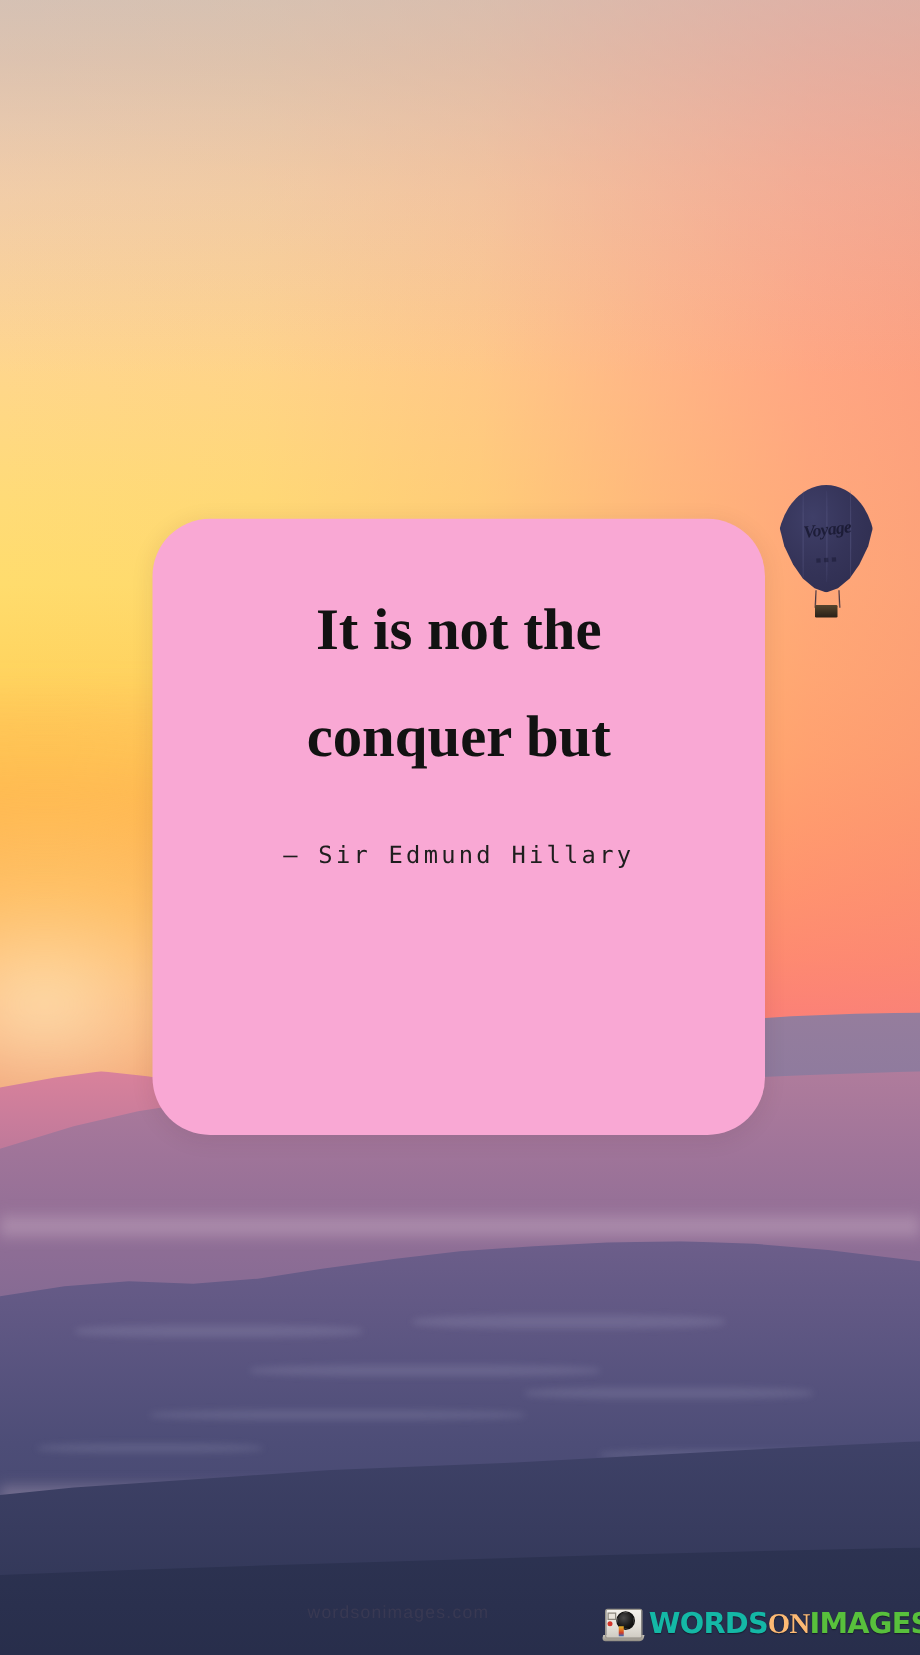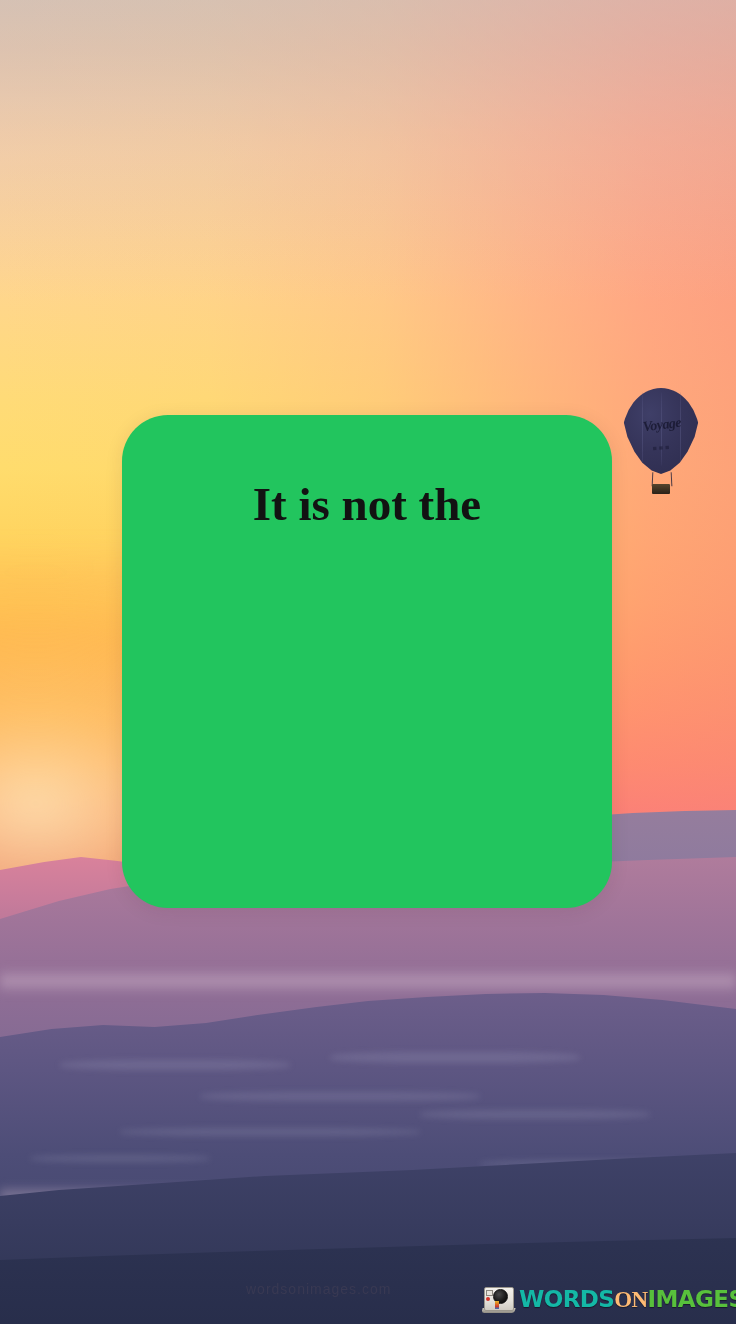--- a/index.html
+++ b/index.html
@@ -200,21 +200,21 @@
     width: 18px; height: 10px;
     background: linear-gradient(to bottom, #55452e 0%, #3b2f20 60%, #2a2118 100%);
     border-radius: 1px;
   }
 
   
   .quote-card {
     position: absolute;
     left: 122px; top: 415px;
     width: 490px; height: 493px;
-    background: #22c55e;
+    background: #f9a8d4;
     border-radius: 46px;
     box-shadow: 0 3px 18px rgba(60,30,40,0.10);
     display: flex;
     flex-direction: column;
     align-items: center;
     justify-content: flex-start;
     box-sizing: border-box;
     padding: 46px 28px 0 28px;
   }
   .quote-text {
@@ -343,20 +343,22 @@
       <div class="gore" style="left:58px;"></div>
     </div>
     <div class="balloon-text">Voyage</div>
     <div class="balloon-sub">■■■</div>
     <div class="ropes"></div>
     <div class="basket"></div>
   </div>
 
   <div class="quote-card">
     <div class="quote-text">It is not the</div>
+    <div class="quote-text">conquer but</div>
+    <div class="attribution">– Sir Edmund Hillary</div>
   </div>
 
   <div class="ghost-watermark">wordsonimages.com</div>
 
   <div class="brand">
     <div class="cam">
       <div class="cam-base"></div>
       <div class="cam-body"></div>
       <div class="cam-flash"></div>
       <div class="cam-red"></div>

